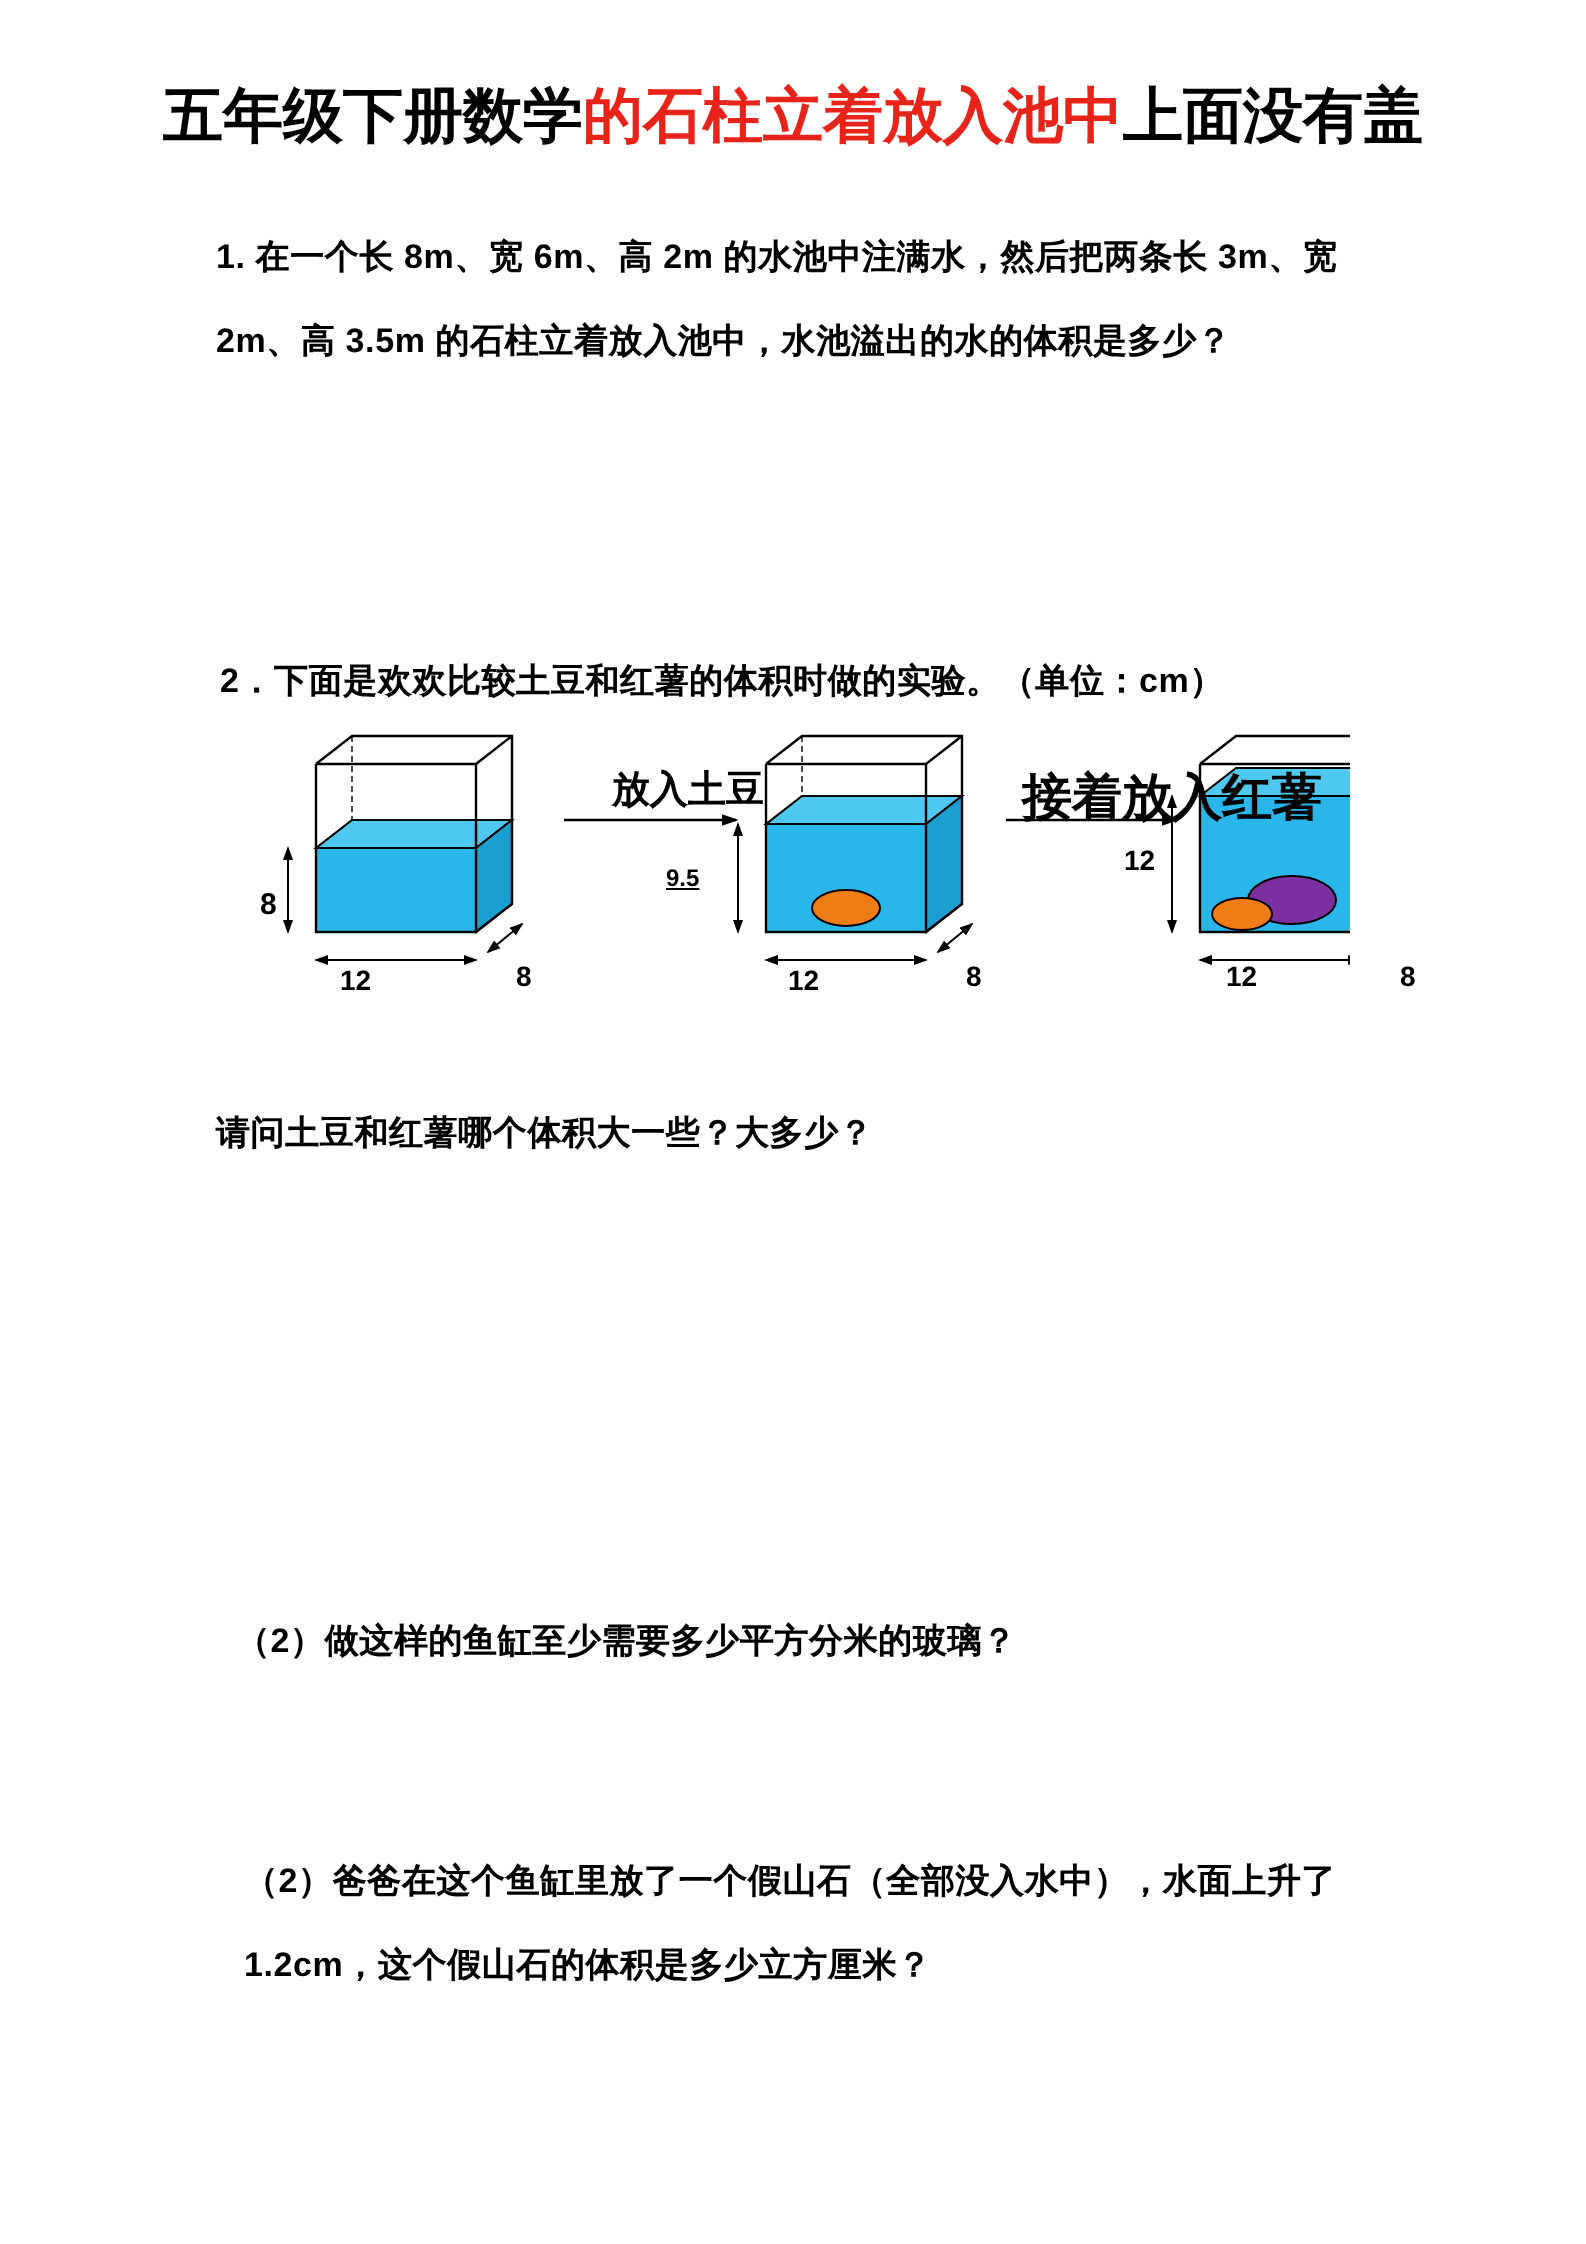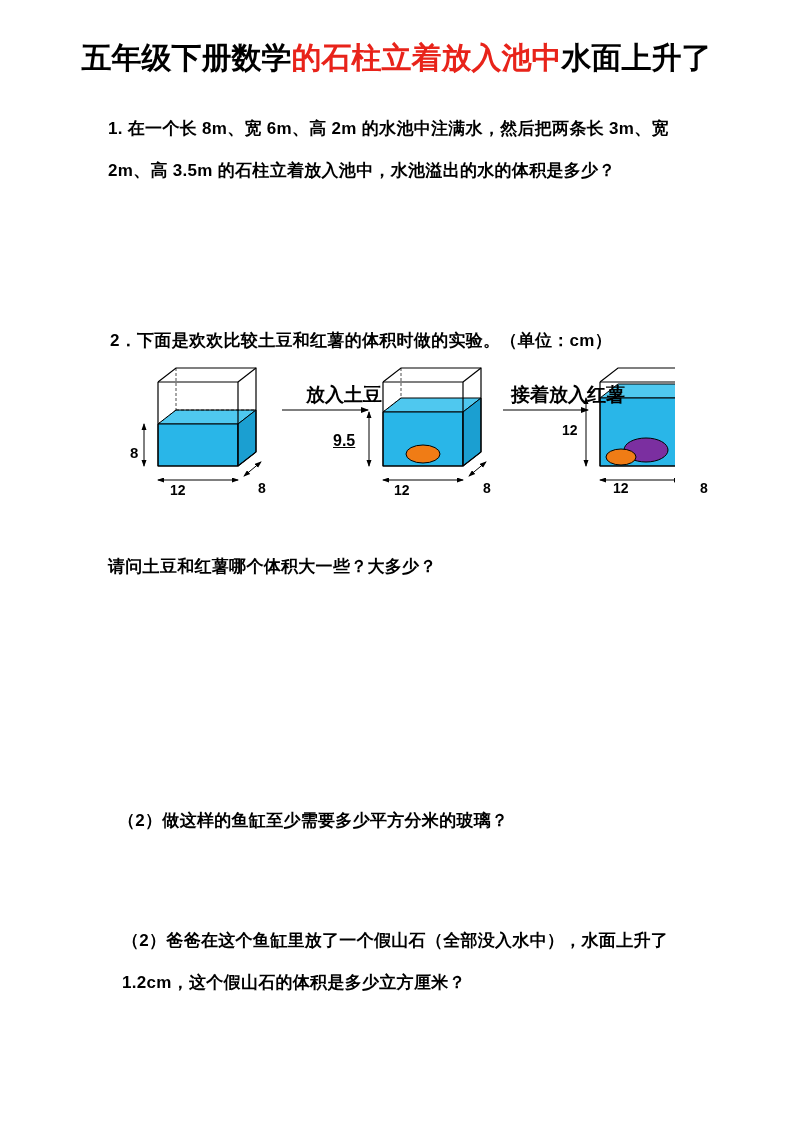--- a/index.html
+++ b/index.html
@@ -66,21 +66,21 @@
   .anno {
     font-family: "Liberation Sans", sans-serif;
   }
 </style>
 </head>
 <body>
 
 <div class="page">
 
   <div class="title">
-    <span class="seg-black">五年级下册数学</span><span class="seg-red">的石柱立着放入池中</span><span class="seg-black">水面上升了</span>
+    <span class="seg-black">五年级下册数学</span><span class="seg-red">的石柱立着放入池中</span><span class="seg-black">上面没有盖</span>
   </div>
 
   <div class="q-text" id="q1">1. 在一个长 8m、宽 6m、高 2m 的水池中注满水，然后把两条长 3m、宽 2m、高 3.5m 的石柱立着放入池中，水池溢出的水的体积是多少？</div>
 
   <div class="q-text" id="q2">2．下面是欢欢比较土豆和红薯的体积时做的实验。（单位：cm）</div>
 
   <div class="figure">
     <svg width="545" height="150" viewBox="0 0 545 150" xmlns="http://www.w3.org/2000/svg">
       <defs>
         <marker id="arrowhead" markerWidth="7" markerHeight="7" refX="6" refY="2.5" orient="auto">
@@ -156,25 +156,25 @@
         <line x1="556" y1="114" x2="573" y2="100" stroke="#000" stroke-width="1" marker-start="url(#arrowStart)" marker-end="url(#arrowhead)"></line>
       </g>
     </svg>
 
     <div class="anno" style="position:absolute; left:0px; top:82px; font-size:15px; font-weight:bold;">8</div>
     <div class="anno" style="position:absolute; left:40px; top:120px; font-size:14px; font-weight:bold;">12</div>
     <div class="anno" style="position:absolute; left:128px; top:118px; font-size:14px; font-weight:bold;">8</div>
 
     <div class="anno" style="position:absolute; left:160px; top:20px; font-size:19px; font-weight:bold;margin-left:16px;">放入土豆</div>
 
-    <div class="anno" style="position:absolute; left:203px; top:70px; font-size:16px; font-weight:bold;text-decoration:underline;">9.5</div>
+    <div class="anno" style="position:absolute; left:203px; top:70px; font-size:12px; font-weight:bold;text-decoration:underline;">9.5</div>
     <div class="anno" style="position:absolute; left:264px; top:120px; font-size:14px; font-weight:bold;">12</div>
     <div class="anno" style="position:absolute; left:353px; top:118px; font-size:14px; font-weight:bold;">8</div>
 
-    <div class="anno" style="position:absolute; left:381px; top:20px; font-size:19px; font-weight:bold;">接着放入红薯</div>
+    <div class="anno" style="position:absolute; left:381px; top:20px; font-size:25px; font-weight:bold;">接着放入红薯</div>
 
     <div class="anno" style="position:absolute; left:432px; top:60px; font-size:14px; font-weight:bold;">12</div>
     <div class="anno" style="position:absolute; left:483px; top:118px; font-size:14px; font-weight:bold;">12</div>
     <div class="anno" style="position:absolute; left:570px; top:118px; font-size:14px; font-weight:bold;">8</div>
   </div>
 
   <div class="q-text" id="q2b">请问土豆和红薯哪个体积大一些？大多少？</div>
 
   <div class="q-text" id="q3a">（2）做这样的鱼缸至少需要多少平方分米的玻璃？</div>
   <div class="q-text" id="q3b">（2）爸爸在这个鱼缸里放了一个假山石（全部没入水中），水面上升了 1.2cm，这个假山石的体积是多少立方厘米？</div>

